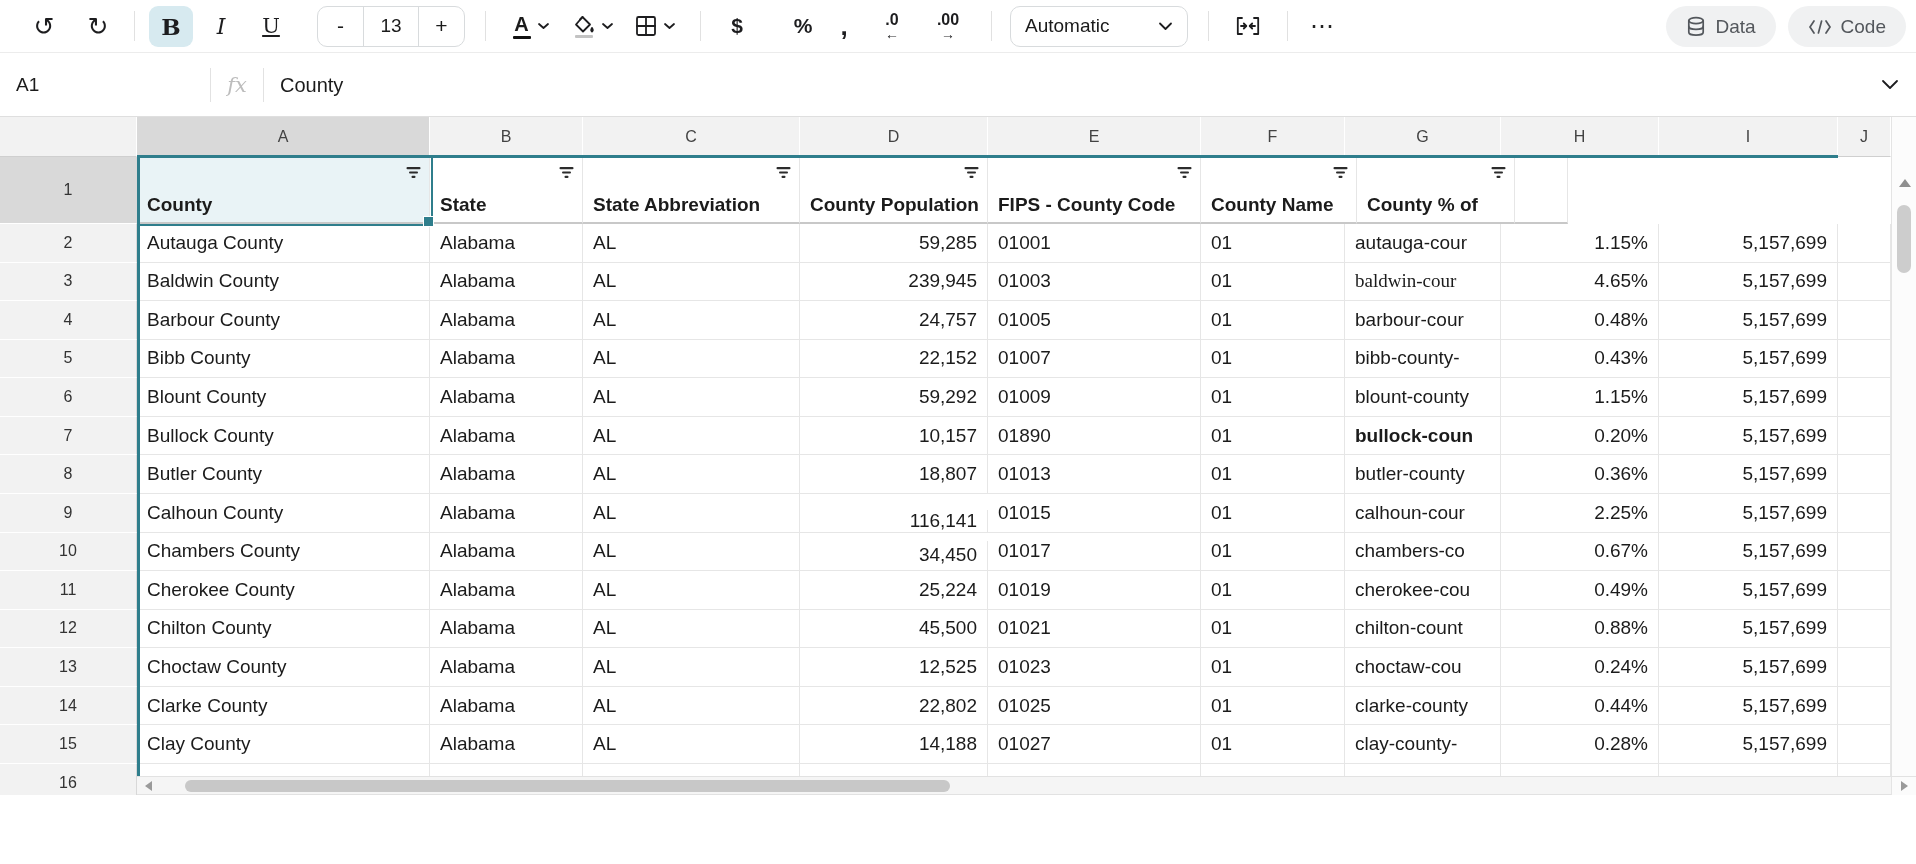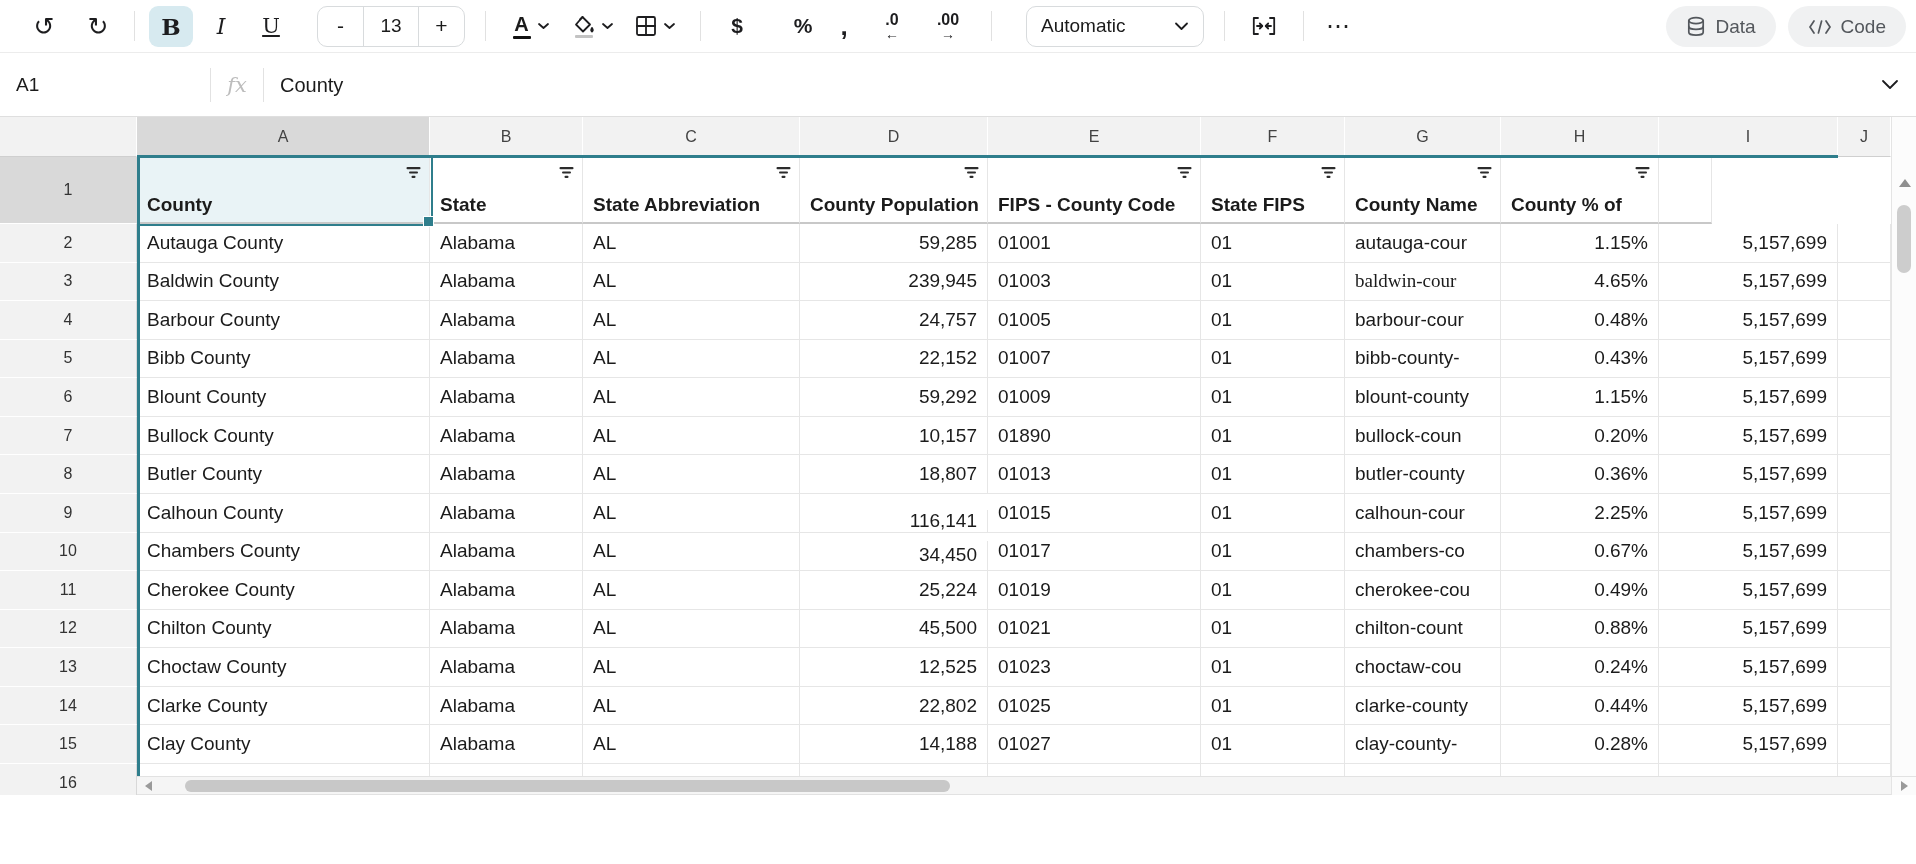--- a/index.html
+++ b/index.html
@@ -36,21 +36,21 @@
   .borders-btn { width:58px; margin-left:4px; }
   .d3 { margin:0 14px 0 16px; }
   .fmt { width:44px; font-size:21px; font-weight:bold; }
   .fmt.pct { margin-left:22px; }
   .fmt.comma { width:34px; font-size:26px; margin-left:2px; }
   .dec { width:50px; margin-left:6px; display:flex; flex-direction:column; align-items:center; line-height:1; }
   .dec .t { font-size:16px; font-weight:bold; }
   .dec .a { font-size:14px; margin-top:-1px; }
   .d4 { margin:0 18px 0 18px; }
   .automatic { width:178px; height:41px; border:1.5px solid #d8dbdd; border-radius:10px;
-    display:flex; align-items:center; justify-content:space-between; padding:0 14px; font-size:19px; flex:none;margin-left:16px; }
+    display:flex; align-items:center; justify-content:space-between; padding:0 14px; font-size:19px; flex:none; }
   .d5 { margin:0 14px 0 20px; }
   .merge-btn { width:50px; }
   .d6 { margin:0 12px 0 14px; }
   .dots { width:46px; font-size:24px; letter-spacing:2px; color:#222; }
   .right-actions { position:absolute; right:10px; top:6px; display:flex; gap:12px; }
   .pillbtn { height:41px; border-radius:21px; background:#f0f1f2; display:flex; align-items:center;
     gap:9px; padding:0 20px; font-size:19px; color:#53575c; border:none; }
 
   
   .formulabar { position:absolute; left:0; top:54px; width:1916px; height:63px;
@@ -280,28 +280,20 @@
             </svg></span>
         </div>
         <div class="hcell" style="width: 213px;">
           <span class="hlabel">FIPS - County Code</span>
           <span class="flt"><svg width="15" height="12" viewBox="0 0 15 12">
               <rect x="0.5" y="0" width="14" height="2.2" rx="1"></rect>
               <rect x="3" y="4.4" width="9" height="2.2" rx="1"></rect>
               <rect x="5.5" y="8.8" width="4" height="2.2" rx="1"></rect>
             </svg></span>
         </div>
-        <div class="hcell" style="width: 144px;">
-          <span class="hlabel">State FIPS</span>
-          <span class="flt"><svg width="15" height="12" viewBox="0 0 15 12">
-              <rect x="0.5" y="0" width="14" height="2.2" rx="1"></rect>
-              <rect x="3" y="4.4" width="9" height="2.2" rx="1"></rect>
-              <rect x="5.5" y="8.8" width="4" height="2.2" rx="1"></rect>
-            </svg></span>
-        </div>
         <div class="hcell" style="width: 156px;">
           <span class="hlabel">County Name</span>
           <span class="flt"><svg width="15" height="12" viewBox="0 0 15 12">
               <rect x="0.5" y="0" width="14" height="2.2" rx="1"></rect>
               <rect x="3" y="4.4" width="9" height="2.2" rx="1"></rect>
               <rect x="5.5" y="8.8" width="4" height="2.2" rx="1"></rect>
             </svg></span>
         </div>
         <div class="hcell" style="width: 158px;">
           <span class="hlabel">County % of</span>
@@ -379,21 +371,21 @@
         <div class="cell" style="width: 53px;"></div>
       </div>
       <div class="grow">
         <div class="rownum">7</div>
         <div class="cell" style="width: 293px;">Bullock County</div>
         <div class="cell" style="width: 153px;">Alabama</div>
         <div class="cell" style="width: 217px;">AL</div>
         <div class="cell num" style="width: 188px;">10,157</div>
         <div class="cell" style="width: 213px;">01890</div>
         <div class="cell" style="width: 144px;">01</div>
-        <div class="cell" style="width: 156px;">bullock-coun</div>
+        <div class="cell" style="width: 156px; font-weight: bold;">bullock-coun</div>
         <div class="cell num" style="width: 158px;">0.20%</div>
         <div class="cell num" style="width: 179px;">5,157,699</div>
         <div class="cell" style="width: 53px;"></div>
       </div>
       <div class="grow">
         <div class="rownum">8</div>
         <div class="cell" style="width: 293px;">Butler County</div>
         <div class="cell" style="width: 153px;">Alabama</div>
         <div class="cell" style="width: 217px;">AL</div>
         <div class="cell num" style="width: 188px;">18,807</div>

